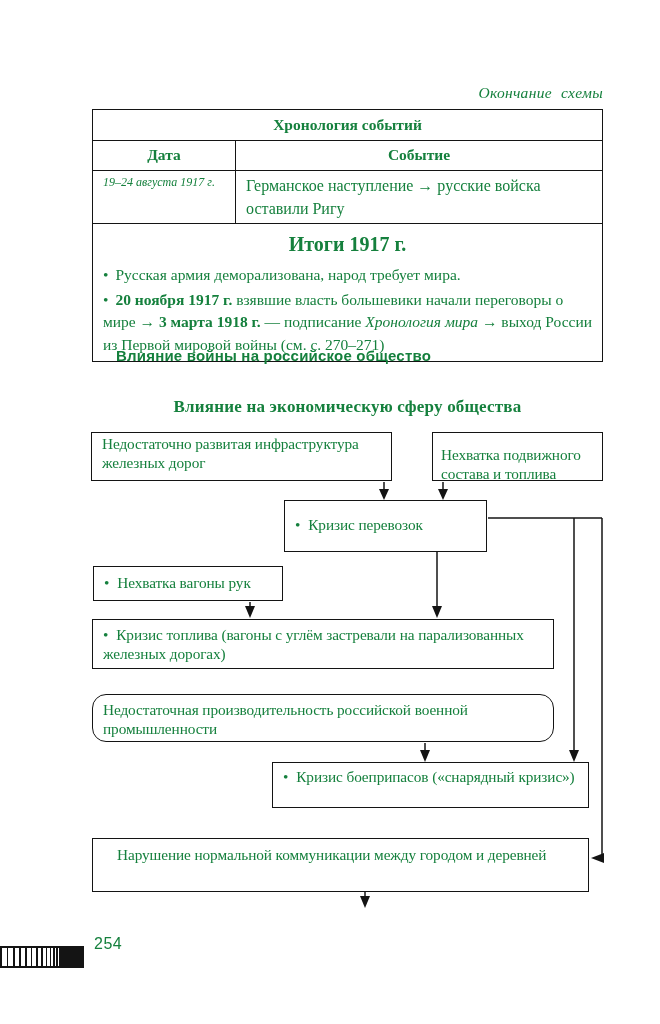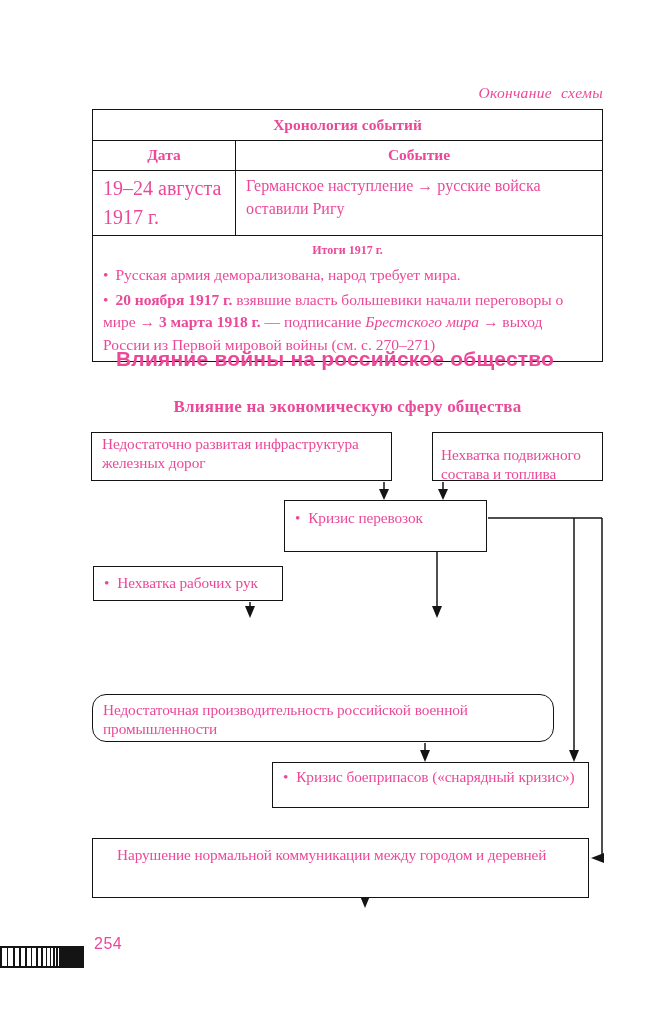--- a/index.html
+++ b/index.html
@@ -1,68 +1,68 @@
 <!DOCTYPE html>
 <html lang="ru"><head>
 <meta charset="utf-8">
 <style>
   html,body{margin:0;padding:0;background:#e8e8e8;}
   .page{
     position:relative; width:660px; height:1024px; margin:0 auto;
-    background:#ffffff; color:#ec4899; overflow:hidden;
+    background:#ffffff; color:#15803d; overflow:hidden;
     font-family:"Liberation Serif", serif;
   }
   
   .cont-note{
     position:absolute; top:84px; right:57px;
     font-style:italic; font-size:15.5px; word-spacing:5px; letter-spacing:.3px;
   }
   
   table.chron{
     position:absolute; left:92px; top:109px; width:511px;
     border-collapse:collapse; font-size:15.5px;
   }
   table.chron th, table.chron td{
     border:1.5px solid #141414; padding:3px 10px; line-height:1.45;
   }
   th.t-title{height:24px; font-size:15.5px; text-align:center; font-weight:bold;}
   tr.colhead th{height:23px; text-align:center; font-weight:bold;}
-  td.cell-date{width:122px; vertical-align:top; font-size:20px; padding-top:5px;}
+  td.cell-date{width:122px; vertical-align:top; font-size:12px; padding-top:5px;font-style:italic;}
   td.cell-event{vertical-align:top; font-size:16px; padding-top:5px;}
   td.summary-cell{padding:4px 10px 8px 10px;}
-  .sum-title{text-align:center; font-weight:bold; font-size:12px; margin:3px 0 5px 0;}
+  .sum-title{text-align:center; font-weight:bold; font-size:20px; margin:3px 0 5px 0;}
   p.bullet-row{margin:2px 0; font-size:15.5px; line-height:1.45;}
   .blt{margin-right:7px;}
   .b{font-weight:bold;}
   .i{font-style:italic;}
   
   h1.sec{
     position:absolute; left:116px; top:347px; margin:0;
-    font-family:"Liberation Sans", sans-serif; font-size:21px; font-weight:bold;
+    font-family:"Liberation Sans", sans-serif; font-size:15px; font-weight:bold;
     letter-spacing:.2px;
   }
   h2.subsec{
     position:absolute; left:92px; top:397px; width:511px; margin:0;
     text-align:center; font-size:17px; font-weight:bold; letter-spacing:.2px;
   }
   
   .fbox{
     position:absolute; box-sizing:border-box; background:#fff;
     border:1.5px solid #141414; font-size:15.3px; line-height:1.27;
     padding:4px 10px; letter-spacing:-.1px;
   }
   .fbox .blt{margin-right:8px;}
   #box-infrastructure{left:91px;  top:432px; width:301px; height:49px; padding-top:1px;}
   #box-rolling-stock {left:432px; top:432px; width:171px; height:49px; padding:12px 8px; text-align:left;}
-  #box-transport    {left:284px; top:500px; width:203px; height:52px; padding-top:7px;}
+  #box-transport    {left:284px; top:500px; width:203px; height:52px; padding-top:14px;}
   #box-labor        {left:93px;  top:566px; width:190px; height:35px; padding-top:6px;}
   #box-fuel         {left:92px;  top:619px; width:462px; height:50px; padding-top:5px;}
   #box-industry     {left:92px;  top:694px; width:462px; height:48px; padding-top:5px;border-radius:14px;}
   #box-ammunition   {left:272px; top:762px; width:317px; height:46px; padding-top:4px;}
-  #box-communication{left:92px;  top:838px; width:497px; height:60px; padding-top:6px;padding-left:24px;}
+  #box-communication{left:92px;  top:838px; width:497px; height:54px; padding-top:6px;padding-left:24px;}
   svg.connectors{position:absolute; left:0; top:0; width:660px; height:1024px; pointer-events:none;}
   svg.connectors line{stroke:#141414; stroke-width:1.5;}
   svg.connectors polygon{fill:#141414;}
   
   svg.spine{position:absolute; left:0; top:946px;}
   svg.spine line{stroke:#141414;}
   .pagenum{
     position:absolute; left:94px; top:935px;
     font-family:"Liberation Sans", sans-serif; font-size:16px; letter-spacing:.5px;
   }
@@ -125,41 +125,44 @@
       <td class="cell-date">19–24 августа 1917 г.</td>
       <td class="cell-event">Германское наступление → русские войска оставили Ригу</td>
     </tr>
     <tr>
       <td colspan="2" class="summary-cell">
         <div class="sum-title">Итоги 1917 г.</div>
         <p class="bullet-row">
           <span class="blt">•</span><span>Русская армия деморализована, народ требует мира.</span>
         </p>
         <p class="bullet-row">
-          <span class="blt">•</span><span class="b">20 ноября 1917 г.</span><span> взявшие власть большевики начали переговоры о мире → </span><span class="b">3 марта 1918 г.</span><span> — подписание </span><span class="i">Брестского мира</span><span> → выход России из Первой мировой войны (см. с. 270–271)</span>
+          <span class="blt">•</span><span class="b">20 ноября 1917 г.</span><span> взявшие власть большевики начали переговоры о мире → </span><span class="b">3 марта 1918 г.</span><span> — подписание </span><span class="i">Хронология мира</span><span> → выход России из Первой мировой войны (см. с. 270–271)</span>
         </p>
       </td>
     </tr>
   </tbody>
     </table>
 
   <h1 class="sec">Влияние войны на российское общество</h1>
   <h2 class="subsec">Влияние на экономическую сферу общества</h2>
 
   <div class="fbox" id="box-infrastructure">
     <span>Недостаточно развитая инфраструктура железных дорог</span>
   </div>
   <div class="fbox" id="box-rolling-stock">
     <span>Нехватка подвижного состава и топлива</span>
   </div>
   <div class="fbox" id="box-transport">
     <span class="blt">•</span><span>Кризис перевозок</span>
   </div>
   <div class="fbox" id="box-labor">
-    <span class="blt">•</span><span>Нехватка рабочих рук</span>
+    <span class="blt">•</span><span>Нехватка вагоны рук</span>
+  </div>
+  <div class="fbox" id="box-fuel">
+    <span class="blt">•</span><span>Кризис топлива (вагоны с углём застревали на парализованных железных дорогах)</span>
   </div>
   <div class="fbox" id="box-industry">
     <span>Недостаточная производительность российской военной промышленности</span>
   </div>
   <div class="fbox" id="box-ammunition">
     <span class="blt">•</span><span>Кризис боеприпасов («снарядный кризис»)</span>
   </div>
   <div class="fbox" id="box-communication">
     <span>Нарушение нормальной коммуникации между городом и деревней</span>
   </div>

